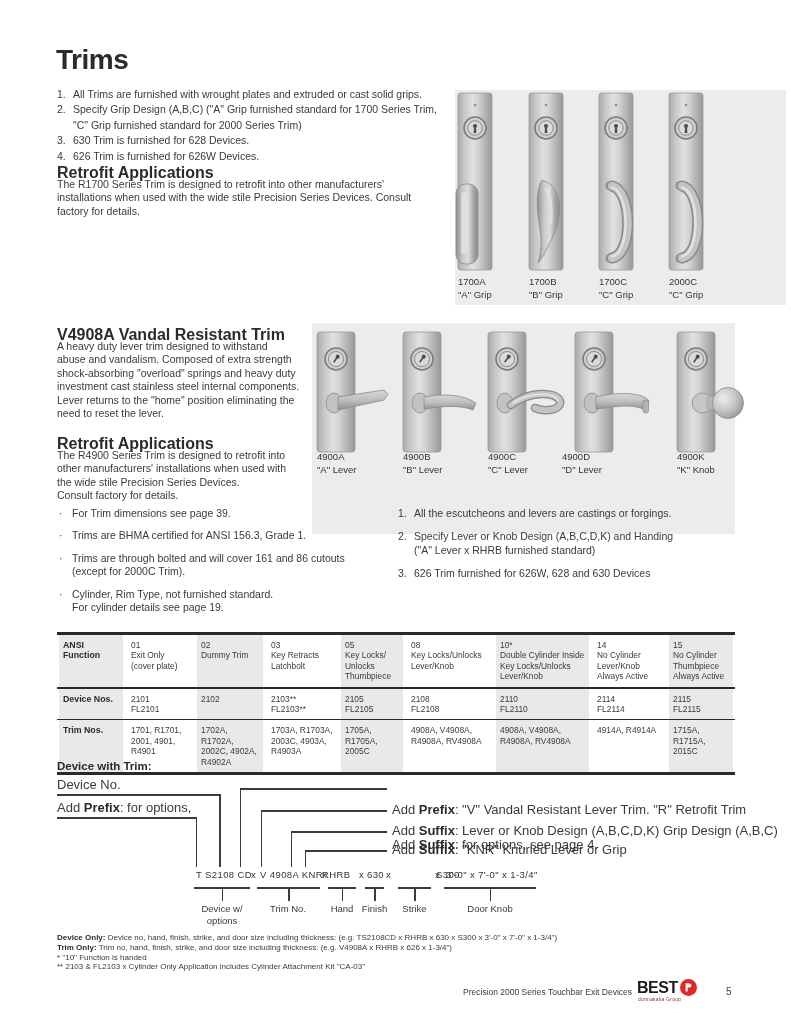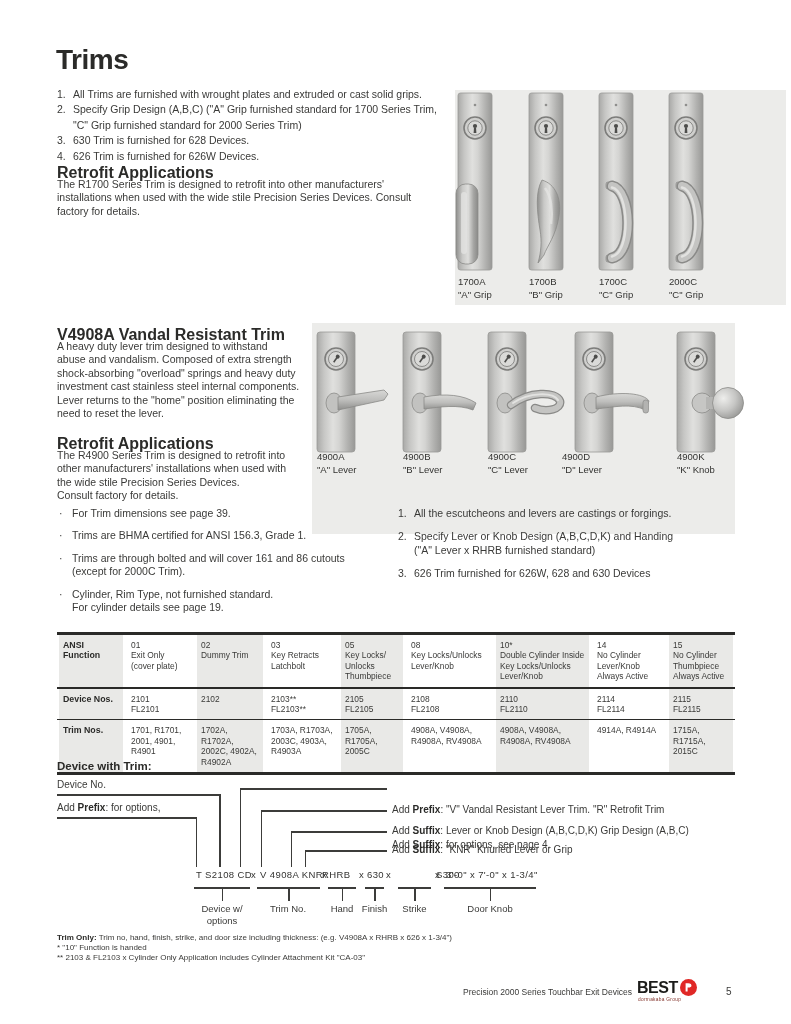--- a/index.html
+++ b/index.html
@@ -27,21 +27,21 @@
   .spec-table{position:absolute;left:57px;top:632px;width:678px;border-collapse:collapse;
               table-layout:fixed;font-size:8.4px;line-height:10.4px;color:#3a3a38;
               border-top:3px solid #2a2a28;border-bottom:3px solid #2a2a28;}
   .spec-table td{vertical-align:top;padding:5px 3px 5px 6px;white-space:pre-line;}
   .spec-table tr.hdr>td{border-bottom:2px solid #2a2a28;}
   .spec-table tr.dev>td{border-bottom:1.5px solid #2a2a28;}
   .spec-table .rowlab{font-weight:bold;font-size:8.8px;color:#2b2b29;}
   .sh{background:linear-gradient(90deg,#fff 0,#fff 2px,#E9E9E7 2px,#E9E9E7 calc(100% - 2px),#fff calc(100% - 2px),#fff 100%);}
   
   .line{position:absolute;background:#3c3c3a;}
-  .b-label{position:absolute;font-size:10px;line-height:11px;color:#3a3a38;white-space:nowrap;}
+  .b-label{position:absolute;font-size:13px;line-height:11px;color:#3a3a38;white-space:nowrap;}
   .b-label b{color:#2b2b29;}
   .seg{position:absolute;top:869px;font-size:9.5px;letter-spacing:.4px;color:#333331;white-space:nowrap;}
   .b-bottom{position:absolute;top:903px;font-size:9.5px;line-height:11.5px;color:#3a3a38;
             transform:translateX(-50%);text-align:center;white-space:pre-line;}
   
   .fnotes{left:57px;top:933px;width:680px;font-size:8px;line-height:9.8px;}
   .fnotes b{color:#2b2b29;}
   
   .foot-product{left:430px;top:987px;width:202px;text-align:right;font-size:8.5px;color:#3a3a38;}
   .brand-text{left:637px;top:979px;font-size:16px;font-weight:bold;color:#1c1c1a;letter-spacing:-.5px;}
@@ -455,20 +455,21 @@
 
   <div class="b-bottom" style="left:222px;">Device w/
 options</div>
   <div class="b-bottom" style="left:288px;">Trim No.</div>
   <div class="b-bottom" style="left:342px;">Hand</div>
   <div class="b-bottom" style="left:374.5px;">Finish</div>
   <div class="b-bottom" style="left:414.5px;">Strike</div>
   <div class="b-bottom" style="left:490px;">Door Knob</div>
 
   <div class="abs fnotes">
+    <div><b>Device Only:</b><span> Device no, hand, finish, strike, and door size including thickness: (e.g. TS2108CD x RHRB x 630 x S300 x 3'-0" x 7'-0" x 1-3/4")</span></div>
     <div><b>Trim Only:</b><span> Trim no, hand, finish, strike, and door size including thickness: (e.g. V4908A x RHRB x 626 x 1-3/4")</span></div>
     <div><b></b><span>* "10" Function is handed</span></div>
     <div><b></b><span>** 2103 &amp; FL2103 x Cylinder Only Application includes Cylinder Attachment Kit "CA-03"</span></div>
   </div>
 
   <div class="abs foot-product">Precision 2000 Series Touchbar Exit Devices</div>
   <div class="abs brand-text">BEST</div>
   <svg class="abs" style="left:680px;top:979px;" width="17" height="17" viewBox="0 0 17 17">
     <circle cx="8.5" cy="8.5" r="8.5" fill="#e02826"></circle>
     <path d="M5.6,4.2 L7.6,4.2 L7.6,12.5 L5.6,12.5 Z M7.6,4.2 C10.4,4.0 11.8,5.4 11.4,7.0 C11.1,8.2 9.6,8.8 7.6,8.4 Z" fill="#ffffff"></path>

